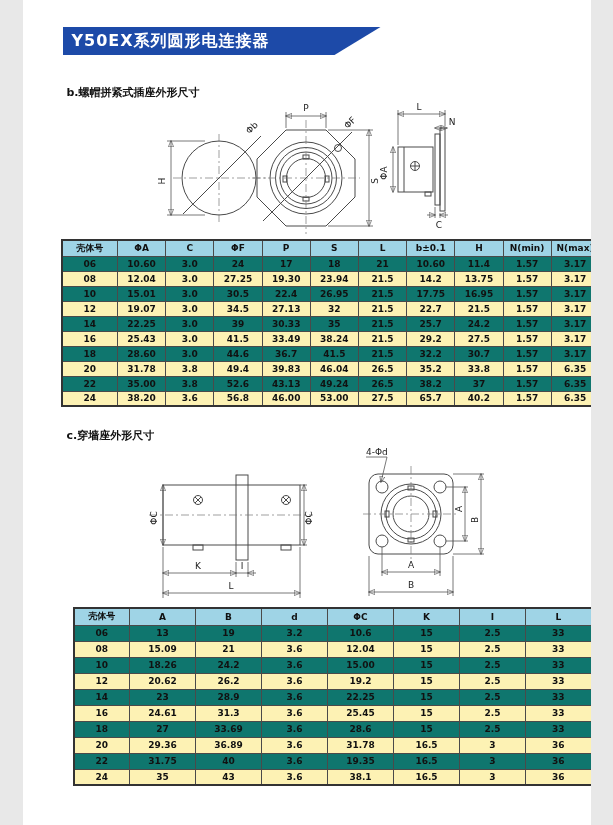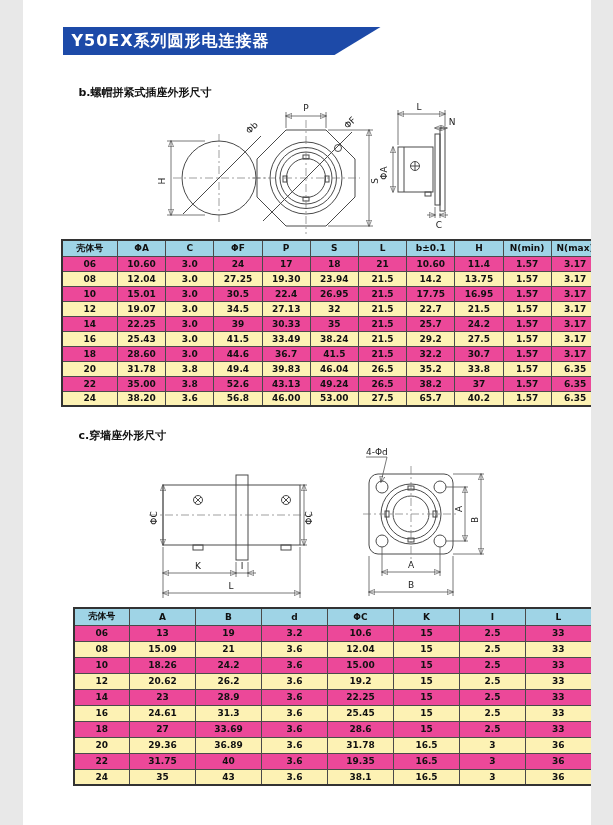--- a/index.html
+++ b/index.html
@@ -9,39 +9,39 @@
     font-family:"DejaVu Sans","Liberation Sans",sans-serif; overflow:hidden;
     margin:0 auto;
   }
   .banner {
     position:absolute; left:40px; top:27px; width:318px; height:28px;
     background:#1d4aa8; color:#ffffff; font-size:16px; font-weight:bold;
     line-height:28px; padding-left:9px; letter-spacing:1px;
     clip-path:polygon(0 0,100% 0,calc(100% - 46px) 100%,0 100%);
   }
   .sec-title {
-    position:absolute; left:56px; font-size:11px; font-weight:bold; color:#111;
+    position:absolute; left:44px; font-size:11px; font-weight:bold; color:#111;
   }
   #sec-b-title { top:85px; }
   #sec-c-title { top:428px; }
   svg.draw { position:absolute; }
   #draw-b { left:128px; top:100px; }
   #draw-c { left:118px; top:446px; }
   svg.draw line, svg.draw path, svg.draw rect, svg.draw circle, svg.draw polyline {
     stroke:#4a4a4a; stroke-width:1; fill:none;
   }
   svg.draw .dim { stroke:#555; stroke-width:0.8; }
   svg.draw .cl { stroke:#777; stroke-width:0.7; stroke-dasharray:8 3 2 3; }
   svg.draw text {
     stroke:none; fill:#222; font-size:9px;
     font-family:"DejaVu Sans","Liberation Sans",sans-serif;
   }
   table.dim-table {
     position:absolute; border-collapse:collapse; table-layout:fixed;
-    border:2px solid #333; background:#ec4899;
+    border:2px solid #333; background:#0f766e;
   }
   #table-b { left:38px; top:239px; width:540px; }
   #table-c { left:50px; top:607px; width:520px; }
   .dim-table th, .dim-table td {
     border:1px solid #4a4a4a; text-align:center; vertical-align:middle;
     font-size:9px; font-weight:bold; color:#111; padding:0;
   }
   #table-b th { height:16px; } #table-b td { height:15px; }
   #table-c th { height:17px; } #table-c td { height:16px; }
   .dim-table thead th { background:#9fd4e6; }

